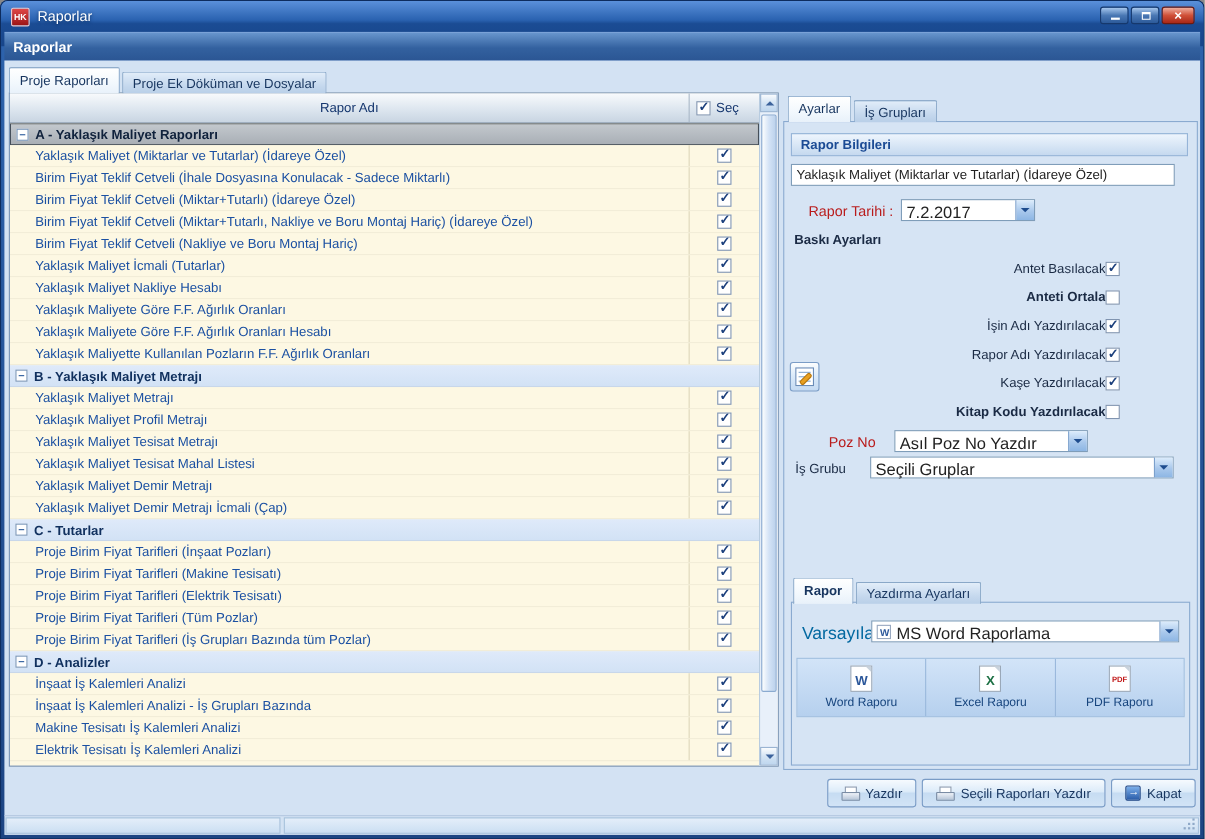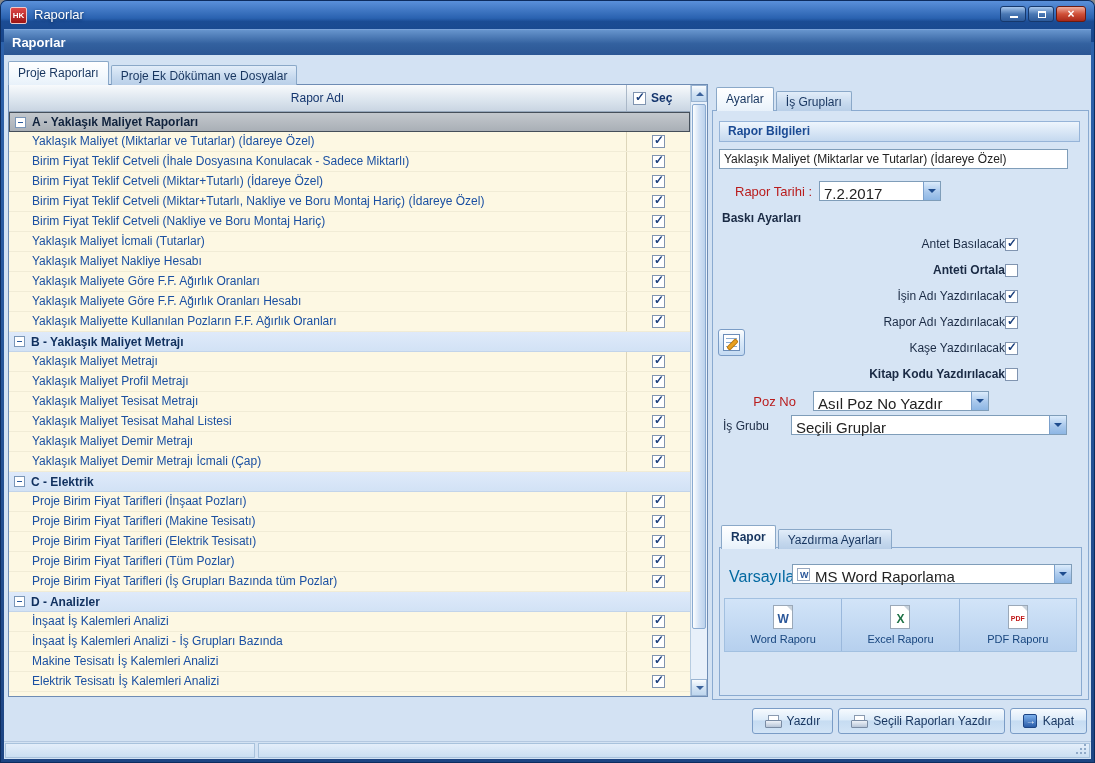--- a/index.html
+++ b/index.html
@@ -50,21 +50,21 @@
   #output-tabs .tab.active{font-weight:bold;}
   
   .table-wrap{position:absolute;top:29px;left:4px;width:700px;height:613px;
     border:1px solid #6e8cb4;background:#fdf8e3;z-index:2;}
   .table-header{position:absolute;top:0;left:0;right:17px;height:27px;display:flex;
     background:linear-gradient(#f8fafc,#dde6ef 55%,#c9d5e2);
     border-bottom:1px solid #96a8bc;}
   .th-name{width:617px;text-align:center;font-size:12px;font-weight:normal;color:#15366e;
     line-height:26px;}
   .th-sec{flex:1;border-left:1px solid #aab8c8;display:flex;align-items:center;gap:5px;
-    padding-left:6px;font-size:12px;font-weight:bold;color:#15366e;}
+    padding-left:6px;font-size:12px;font-weight:normal;color:#15366e;}
   .table-body{position:absolute;top:27px;left:0;right:17px;bottom:0;overflow:hidden;}
   .trow{height:20px;display:flex;align-items:center;}
   .trow.item{background:#fdf8e3;border-bottom:1px solid #f1ecd6;}
   .trow.item .cell-name{width:617px;padding-left:23px;font-size:12px;color:#1b50a2;
     white-space:nowrap;overflow:hidden;line-height:19px;}
   .trow.item .cell-check{flex:1;height:100%;border-left:1px solid #ddd6ba;
     display:flex;align-items:center;justify-content:center;}
   .trow.group{background:linear-gradient(#dfeafa,#d2e2f5);border-bottom:1px solid #c2d4ea;
     padding-left:5px;gap:6px;font-size:12px;font-weight:bold;color:#10305e;}
   .trow.group.sel{background:linear-gradient(#c3c8cd,#a9afb6);border:1px solid #454f5a;
@@ -325,21 +325,21 @@
             </div>
           </div>
           <div class="trow item">
             <div class="cell-name">Yaklaşık Maliyet Demir Metrajı İcmali (Çap)</div>
             <div class="cell-check">
               <span class="checkbox checked"></span>
             </div>
           </div>
           <div class="trow group">
             <span class="expand-icon"></span>
-            <span>C - Elektrik</span>
+            <span>C - Tutarlar</span>
           </div>
           <div class="trow item">
             <div class="cell-name">Proje Birim Fiyat Tarifleri (İnşaat Pozları)</div>
             <div class="cell-check">
               <span class="checkbox checked"></span>
             </div>
           </div>
           <div class="trow item">
             <div class="cell-name">Proje Birim Fiyat Tarifleri (Makine Tesisatı)</div>
             <div class="cell-check">

